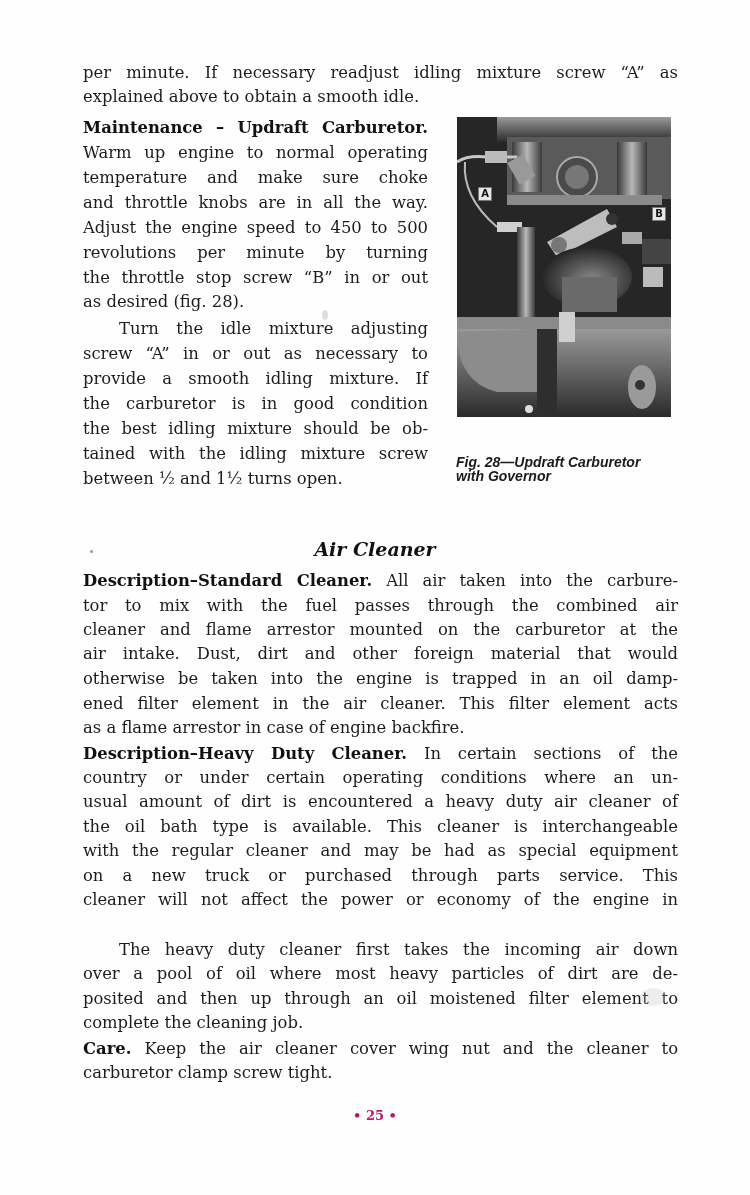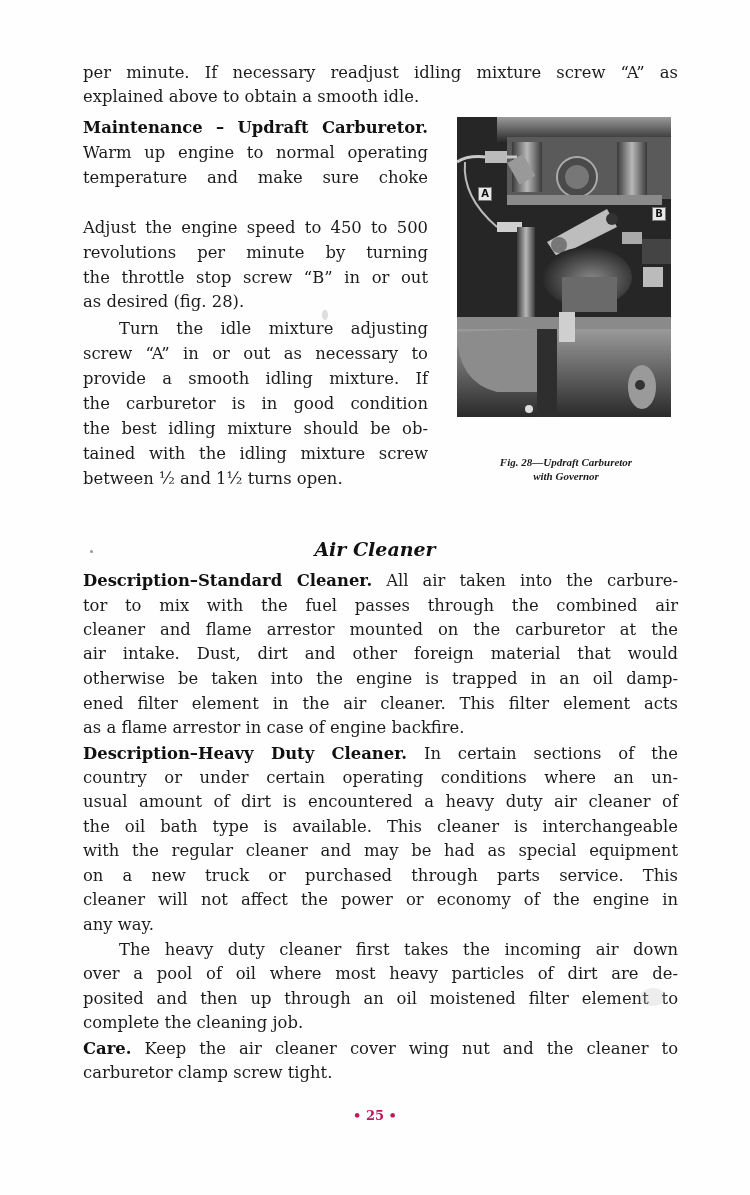--- a/index.html
+++ b/index.html
@@ -10,41 +10,42 @@
           letter-spacing: 0; color: #1c1c1c; }
   .just { text-align: justify; text-align-last: justify; }
   .bold { font-weight: bold; color: #111; }
   .wide { left: 83px; width: 595px; }
   .narrow { left: 83px; width: 345px; }
   .indent { text-indent: 36px; }
   .heading { position: absolute; left: 0; width: 750px; text-align: center;
              font-weight: bold; font-size: 19px; line-height: 24px; color: #111; font-style: italic; }
   .figure { position: absolute; left: 457px; top: 117px; width: 214px; height: 300px;
             background: #2a2a2a; overflow: hidden; }
-  .caption { position: absolute; left: 456px; width: 220px; text-align: center;
-             font-family: Liberation Serif, serif; font-style: italic;
-             font-weight: bold; font-size: 11px; line-height: 14px; color: #1a1a1a; }
+  .caption { position: absolute; left: 456px; width: 220px; text-align: left;
+             font-family: Liberation Sans, sans-serif; font-style: italic;
+             font-weight: bold; font-size: 14px; line-height: 14px; color: #1a1a1a; }
   .callout { position: absolute; background: #e8e8e8; color: #111; border: 1px solid #777;
              font-family: "DejaVu Sans", sans-serif; font-weight: bold; font-size: 10px;
              line-height: 12px; width: 12px; text-align: center; }
   .folio { position: absolute; left: 0; width: 750px; top: 1108px; text-align: center;
            font-weight: bold; font-size: 13px; color: #be185d; }
   .speck { position: absolute; border-radius: 50%; background: #bbb; opacity: 0.5; }
 </style>
 </head>
 <body>
 
 <div class="page">
 
   <div class="line wide just" style="top:62px">per minute. If necessary readjust idling mixture screw “A” as</div>
   <div class="line wide" style="top:86px">explained above to obtain a smooth idle.</div>
 
   <div class="line narrow just" style="top:142px">Warm up engine to normal operating</div>
   <div class="line narrow bold just" style="top:117px">Maintenance – Updraft Carburetor.</div>
   <div class="line narrow just" style="top:167px">temperature and make sure choke</div>
+  <div class="line narrow just" style="top:192px">and throttle knobs are in all the way.</div>
   <div class="line narrow just" style="top:217px">Adjust the engine speed to 450 to 500</div>
   <div class="line narrow just" style="top:242px">revolutions per minute by turning</div>
   <div class="line narrow just" style="top:267px">the throttle stop screw “B” in or out</div>
   <div class="line narrow" style="top:291px">as desired (fig. 28).</div>
 
   <div class="line narrow just indent" style="top:318px; left:119px; width:309px; text-indent:0">Turn the idle mixture adjusting</div>
   <div class="line narrow just" style="top:343px">screw “A” in or out as necessary to</div>
   <div class="line narrow just" style="top:368px">provide a smooth idling mixture. If</div>
   <div class="line narrow just" style="top:393px">the carburetor is in good condition</div>
   <div class="line narrow just" style="top:418px">the best idling mixture should be ob-</div>
@@ -124,21 +125,20 @@
   <div class="line wide just" style="top:693px">ened filter element in the air cleaner. This filter element acts</div>
   <div class="line wide" style="top:717px">as a flame arrestor in case of engine backfire.</div>
 
   <div class="line wide just" style="top:743px"><span class="bold">Description–Heavy Duty Cleaner.</span><span> In certain sections of the</span></div>
   <div class="line wide just" style="top:767px">country or under certain operating conditions where an un-</div>
   <div class="line wide just" style="top:791px">usual amount of dirt is encountered a heavy duty air cleaner of</div>
   <div class="line wide just" style="top:816px">the oil bath type is available. This cleaner is interchangeable</div>
   <div class="line wide just" style="top:840px">with the regular cleaner and may be had as special equipment</div>
   <div class="line wide just" style="top:865px">on a new truck or purchased through parts service. This</div>
   <div class="line wide just" style="top:889px">cleaner will not affect the power or economy of the engine in</div>
-  <div class="line wide" style="top:914px">any way.</div>
 
   <div class="line just" style="top:939px; left:119px; width:559px">The heavy duty cleaner first takes the incoming air down</div>
   <div class="line wide just" style="top:963px">over a pool of oil where most heavy particles of dirt are de-</div>
   <div class="line wide just" style="top:988px">posited and then up through an oil moistened filter element to</div>
   <div class="line wide" style="top:1012px">complete the cleaning job.</div>
 
   <div class="line wide just" style="top:1038px"><span class="bold">Care.</span><span> Keep the air cleaner cover wing nut and the cleaner to</span></div>
   <div class="line wide" style="top:1062px">carburetor clamp screw tight.</div>
 
   <div class="folio">• 25 •</div>

